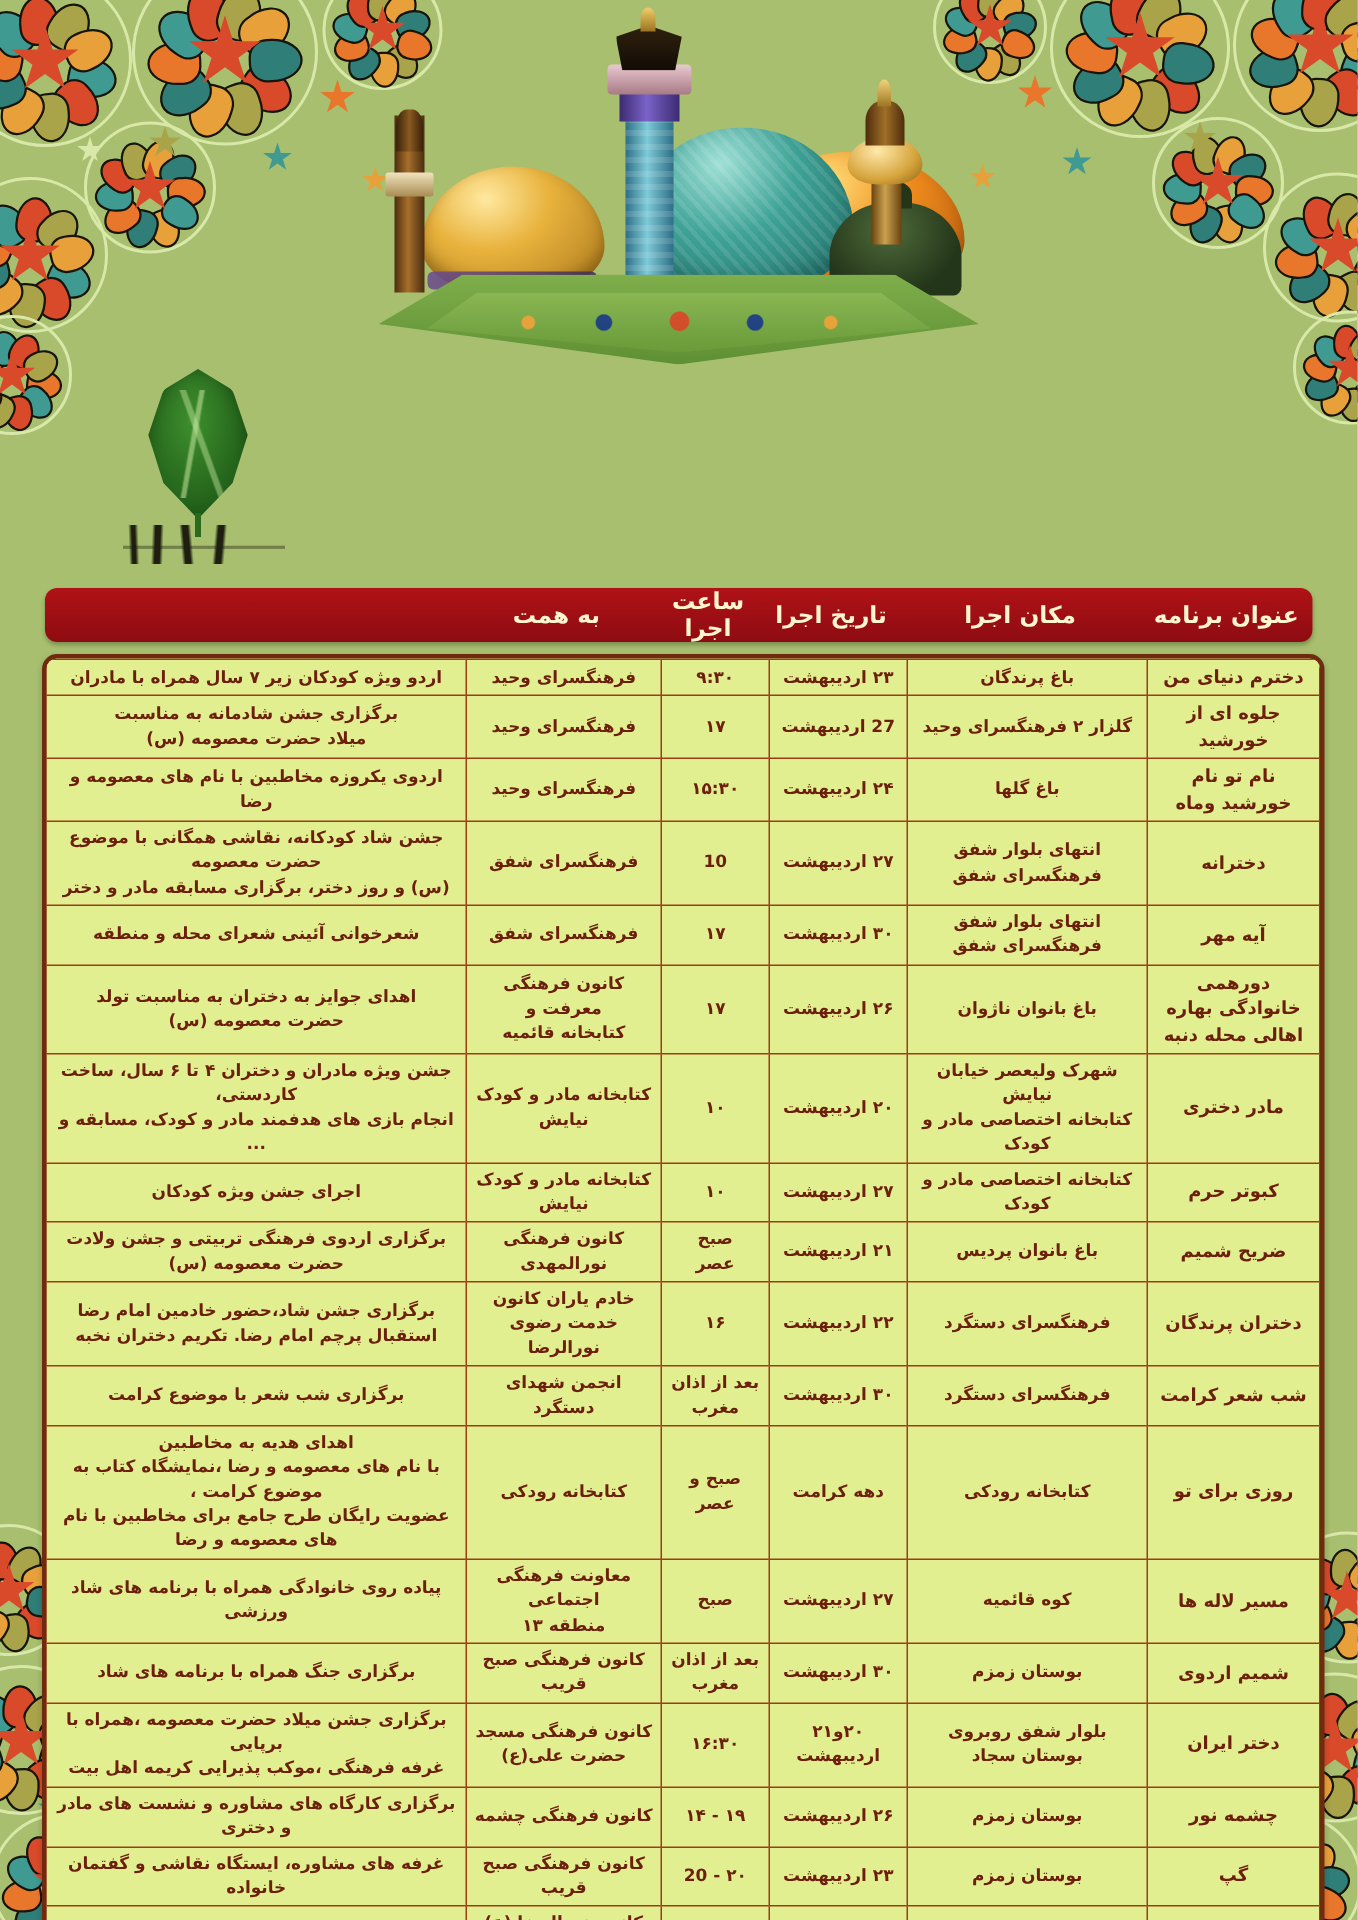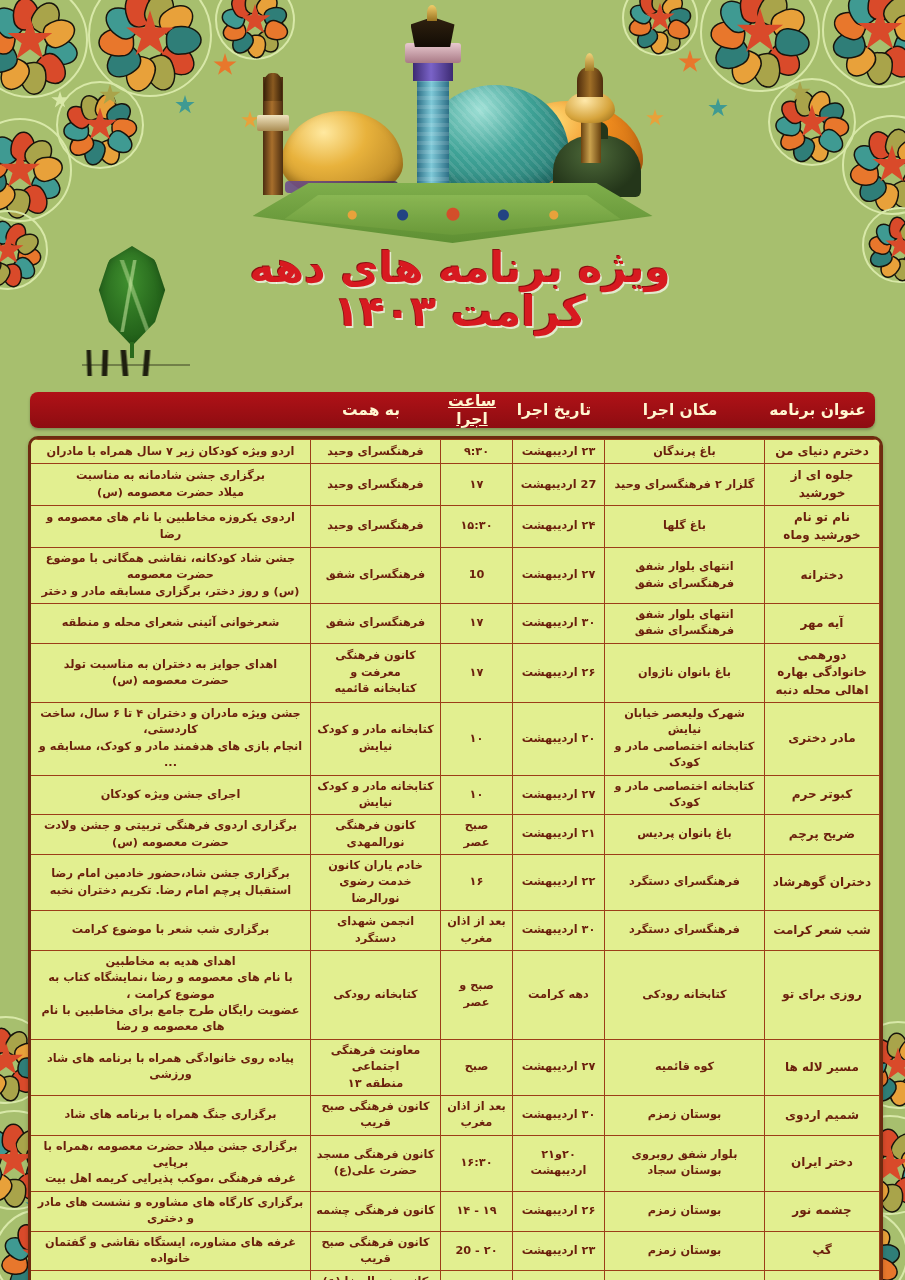--- a/index.html
+++ b/index.html
@@ -635,31 +635,30 @@
 </div>
 
 <div class="title-band">
   <div class="emblem">
     <div class="leaf"></div>
       <div class="stem"></div>
       <div class="calig"></div>
   </div>
 
   <div class="titles">
-    <div class="main-title">ویژه برنامه های دهه کرامت ۱۴۰۳</div>
   </div>
 
 </div>
 
 <div class="hdr-wrap">
   <div class="hdr" id="hdr-row">
       <div style="width: 115px;">عنوان برنامه</div>
       <div style="width: 160px;">مکان اجرا</div>
       <div style="width: 92px;">تاریخ اجرا</div>
-      <div style="width: 72px; text-decoration: underline;">ساعت اجرا</div>
+      <div style="width: 72px;">ساعت اجرا</div>
       <div style="width: 130px;">به همت</div>
     </div>
 </div>
 
 <div class="tbl-wrap">
   <table>
     <colgroup>
       <col class="col0">
         <col class="col1">
         <col class="col2">
@@ -726,29 +725,29 @@
         </tr>
         <tr>
           <td class="c-title">کبوتر حرم</td>
           <td>کتابخانه اختصاصی مادر و کودک</td>
           <td>۲۷ اردیبهشت</td>
           <td>۱۰</td>
           <td>کتابخانه مادر و کودک<br>نیایش</td>
           <td class="c-desc">اجرای جشن ویژه کودکان</td>
         </tr>
         <tr>
-          <td class="c-title">ضریح پرچم</td>
+          <td class="c-title">ضریح شمیم</td>
           <td>باغ بانوان پردیس</td>
           <td>۲۱ اردیبهشت</td>
           <td>صبح<br>عصر</td>
           <td>کانون فرهنگی نورالمهدی</td>
           <td class="c-desc">برگزاری اردوی فرهنگی تربیتی و جشن ولادت حضرت معصومه (س)</td>
         </tr>
         <tr>
-          <td class="c-title">دختران گوهرشاد</td>
+          <td class="c-title">دختران پرندگان</td>
           <td>فرهنگسرای دستگرد</td>
           <td>۲۲ اردیبهشت</td>
           <td>۱۶</td>
           <td>خادم یاران کانون<br>خدمت رضوی نورالرضا</td>
           <td class="c-desc">برگزاری جشن شاد،حضور خادمین امام رضا<br>استقبال پرچم امام رضا. تکریم دختران نخبه</td>
         </tr>
         <tr>
           <td class="c-title">شب شعر کرامت</td>
           <td>فرهنگسرای دستگرد</td>
           <td>۳۰ اردیبهشت</td>

